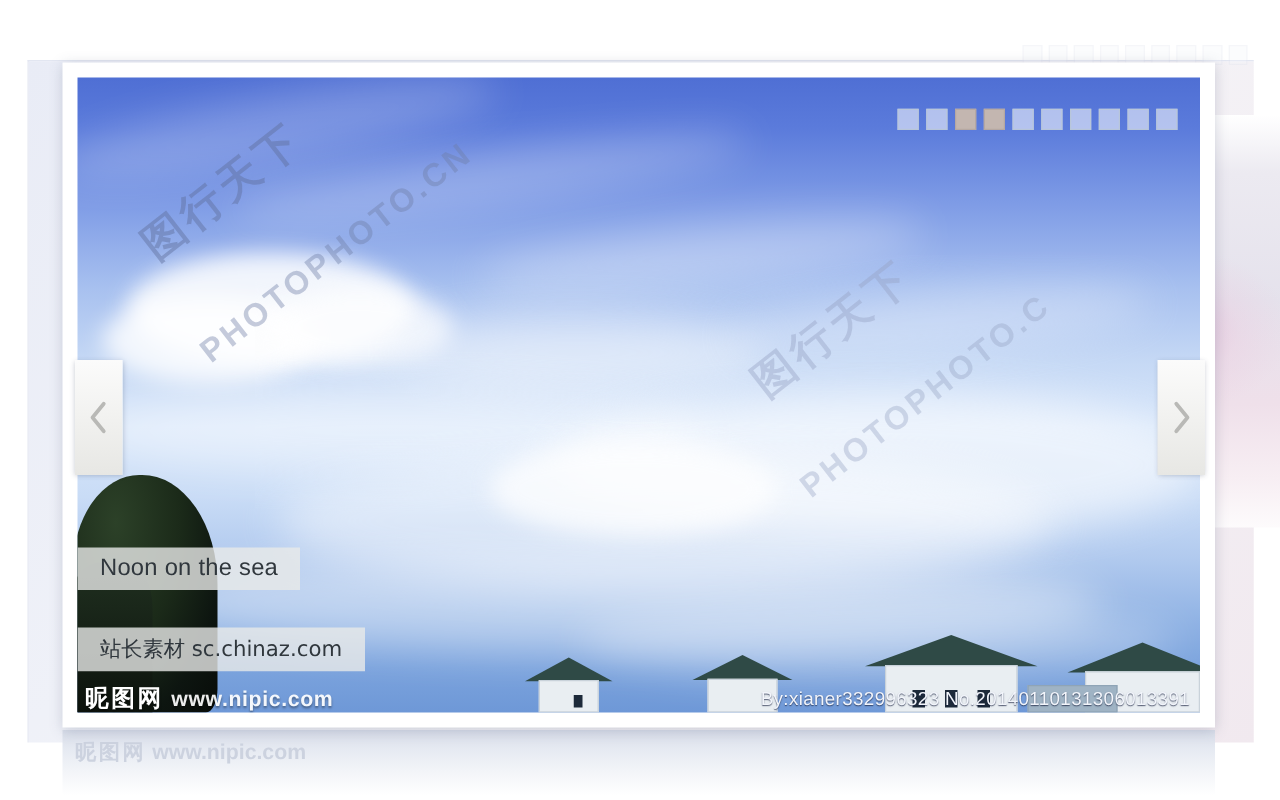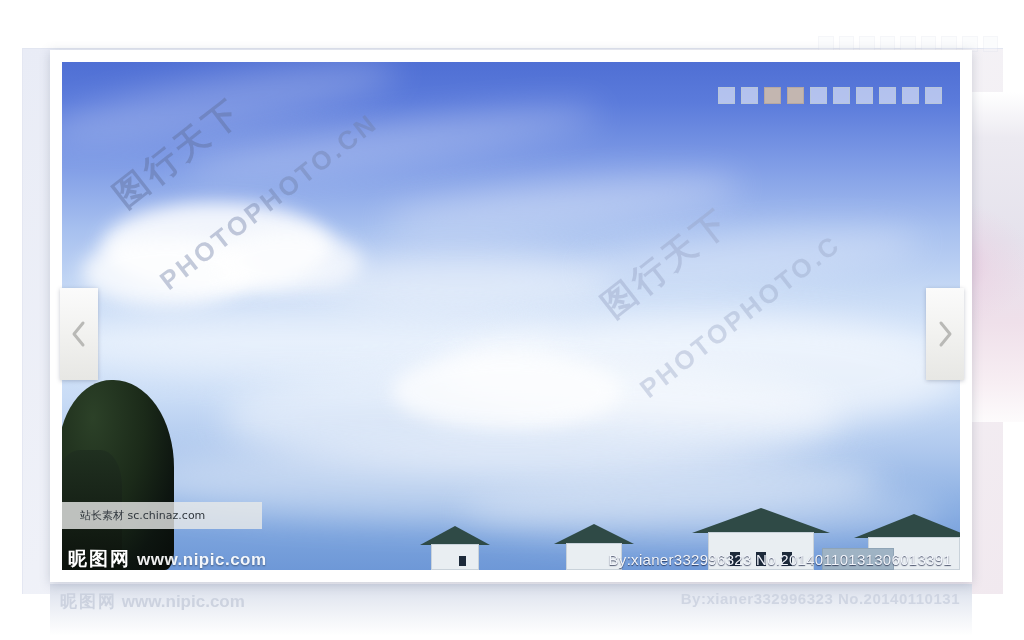--- a/index.html
+++ b/index.html
@@ -139,21 +139,21 @@
   .nav-next{right:60px;}
   .nav-arrow svg{display:block;}
 
   
   .caption{
     position:absolute;left:0;padding:6px 18px;box-sizing:border-box;
     background:rgba(232,234,232,.80);
     color:#30373d;white-space:nowrap;
   }
   .caption-title{top:376px;font-size:19px;min-width:175px;letter-spacing:.2px;}
-  .caption-sub{top:440px;font-size:11px;min-width:200px;font-family:"DejaVu Sans",sans-serif;}
+  .caption-sub{top:440px;font-size:17px;min-width:200px;font-family:"DejaVu Sans",sans-serif;}
 
   
   .credit{
     position:absolute;right:8px;bottom:2px;
     color:#f2f5fb;font-size:15px;font-weight:normal;letter-spacing:.3px;
     text-shadow:0 1px 1px rgba(20,30,60,.75);white-space:nowrap;
   }
   .nipic{
     position:absolute;left:6px;bottom:-2px;color:#ffffff;white-space:nowrap;
     font-size:18px;font-weight:bold;text-shadow:0 1px 2px rgba(0,0,0,.45);
@@ -190,21 +190,20 @@
     <i></i>
     <i></i>
     <i></i>
   </div>
 
   <div class="reflection">
     <div class="reflection-text-left">
       <span class="reflection-cn">昵图网</span>
       <span>www.nipic.com</span>
     </div>
-    <div class="reflection-text-right">By:xianer332996323  No.20140110131</div>
   </div>
 
   <div class="photo-frame">
     <div class="photo">
 
       <div class="cloud soft" style="left:-20px;top:14px;width:360px;height:52px;opacity:.22;transform:rotate(-10deg);"></div>
       <div class="cloud soft" style="left:120px;top:60px;width:420px;height:40px;opacity:.25;transform:rotate(-8deg);"></div>
       <div class="cloud" style="left:40px;top:140px;width:230px;height:90px;opacity:.85;"></div>
       <div class="cloud" style="left:20px;top:175px;width:170px;height:70px;opacity:.8;"></div>
       <div class="cloud" style="left:150px;top:168px;width:150px;height:64px;opacity:.7;"></div>
@@ -266,20 +265,21 @@
         <div class="dot active"></div>
         <div class="dot"></div>
         <div class="dot"></div>
         <div class="dot"></div>
         <div class="dot"></div>
         <div class="dot"></div>
         <div class="dot"></div>
       </div>
 
 
+      <div class="caption caption-title">Noon on the sea</div>
       <div class="caption caption-sub">站长素材 sc.chinaz.com</div>
 
       <div class="credit">By:xianer332996323  No.20140110131306013391</div>
       <div class="nipic">
         <span class="cn">昵图网</span><span class="url">www.nipic.com</span>
       </div>
 
     </div>
   </div>
 

